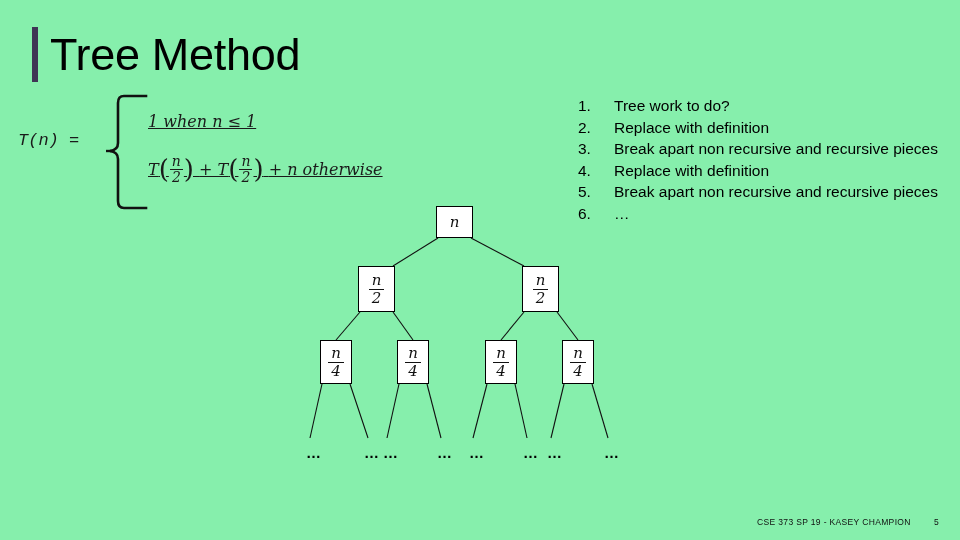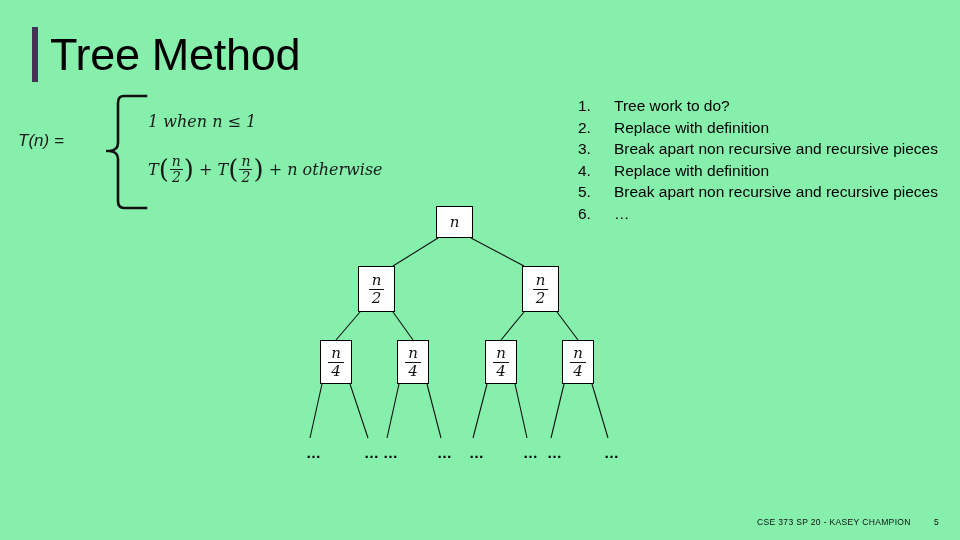--- a/index.html
+++ b/index.html
@@ -45,38 +45,39 @@
     position: absolute;
     left: 18px;
     top: 93px;
     width: 400px;
     height: 125px;
   }
   #equation-lhs {
     position: absolute;
     left: 0px;
     top: 38px;
-    font-family: Liberation Sans, sans-serif;
+    font-family: Liberation Mono, monospace;
     font-style: italic;
     font-size: 17px;
     color: #1a1a1a;
     white-space: nowrap;
   }
   #equation-brace-svg {
     position: absolute;
     left: 88px;
     top: 0px;
   }
   .equation-case {
     position: absolute;
     font-family: "DejaVu Serif", serif;
     font-style: italic;
     font-size: 16px;
     color: #1a1a1a;
     white-space: nowrap;
+    text-decoration: underline;
   }
   #equation-case-base { left: 130px; top: 19px; }
   #equation-case-rec  { left: 130px; top: 62px; }
 
   .frac-inline {
     display: inline-block;
     vertical-align: middle;
     text-align: center;
     line-height: 1.05;
     margin: 0 1px;
@@ -311,16 +312,16 @@
       <div class="tree-ellipsis" style="left: 26px; top: 250px;">…</div>
       <div class="tree-ellipsis" style="left: 84px; top: 250px;">…</div>
       <div class="tree-ellipsis" style="left: 103px; top: 250px;">…</div>
       <div class="tree-ellipsis" style="left: 157px; top: 250px;">…</div>
       <div class="tree-ellipsis" style="left: 189px; top: 250px;">…</div>
       <div class="tree-ellipsis" style="left: 243px; top: 250px;">…</div>
       <div class="tree-ellipsis" style="left: 267px; top: 250px;">…</div>
       <div class="tree-ellipsis" style="left: 324px; top: 250px;">…</div>
     </div>
 
-  <div id="footer-course">CSE 373 SP 20 - KASEY CHAMPION</div>
+  <div id="footer-course">CSE 373 SP 19 - KASEY CHAMPION</div>
   <div id="footer-slide-number">5</div>
 
 </div>
 
 </body></html>

